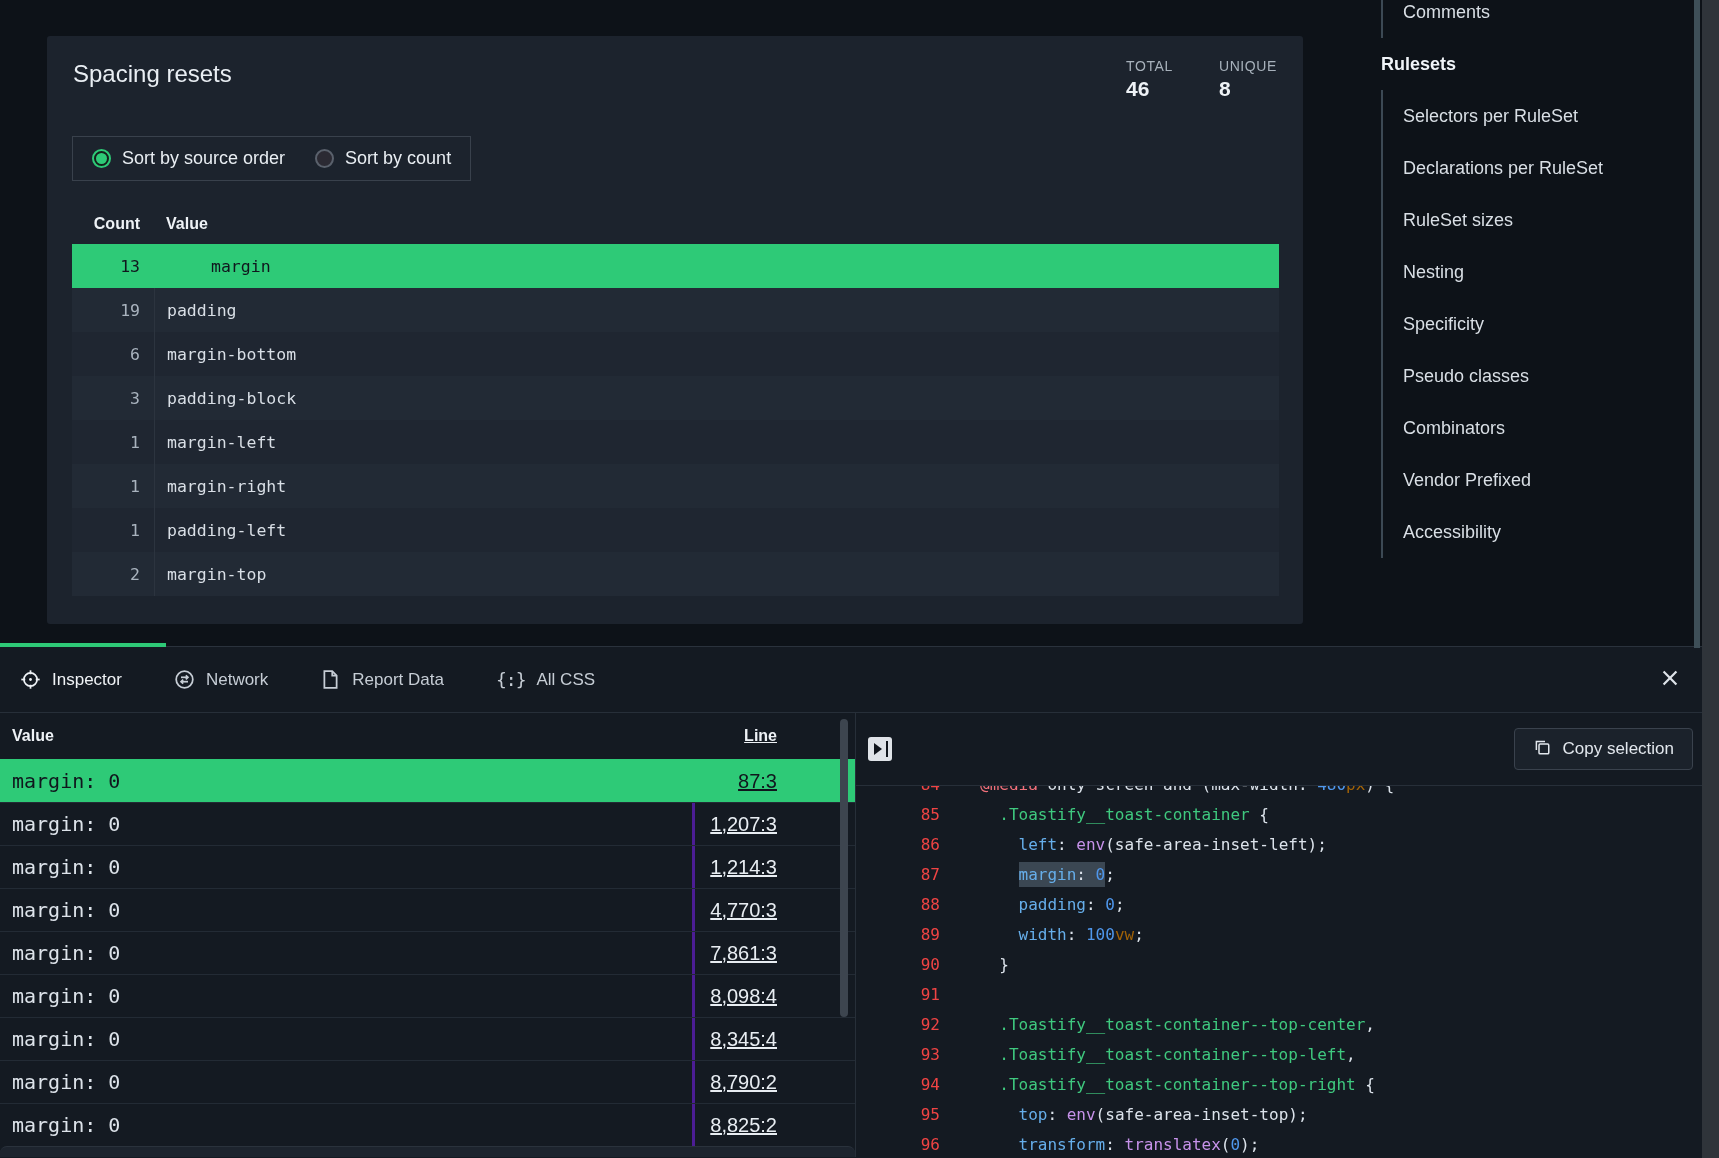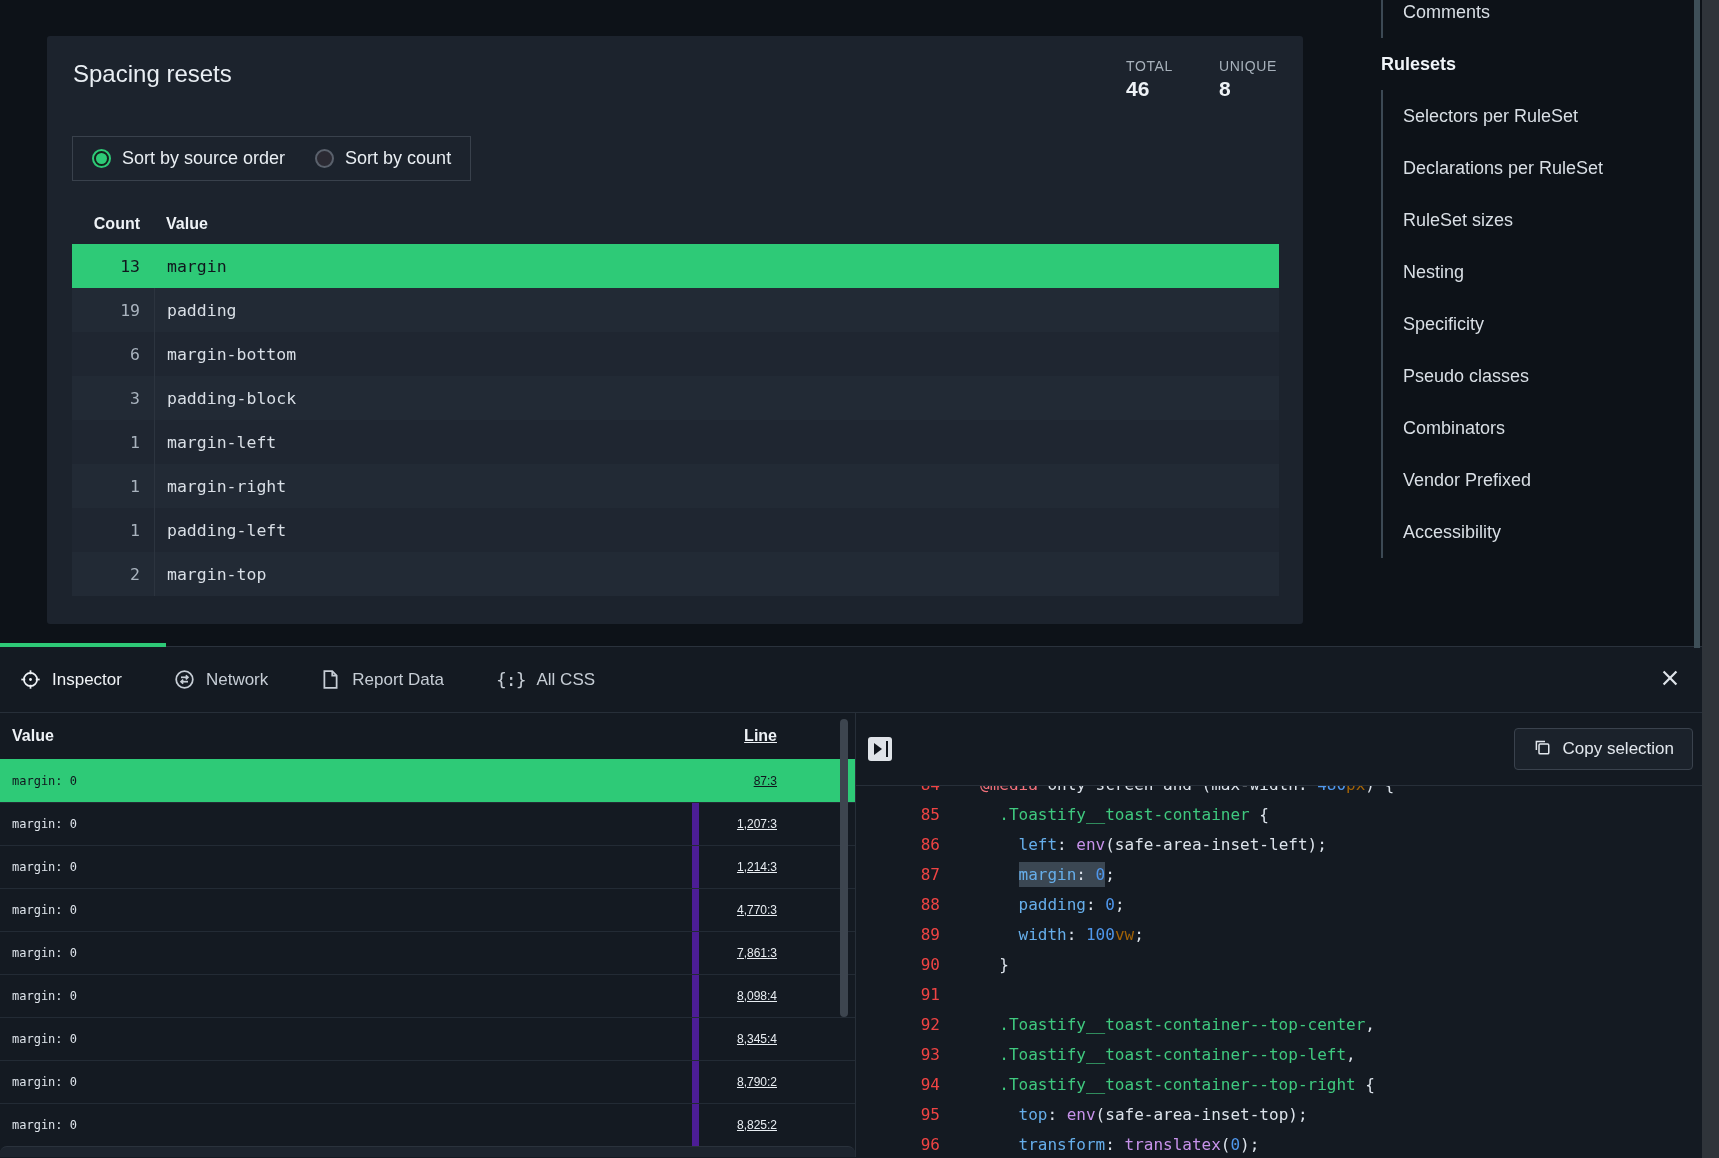--- a/index.html
+++ b/index.html
@@ -29,21 +29,21 @@
   .sp-table { position:absolute; left:25px; top:168px; right:24px; }
   .thead { display:flex; height:40px; align-items:center; font-weight:700; font-size:16px; color:#eef2f6; }
   .col-count { width:82px; text-align:right; padding-right:14px; flex-shrink:0; }
   .col-value { padding-left:12px; flex:1; }
   .trow { display:flex; height:44px; align-items:stretch;
           font-family:"DejaVu Sans Mono", monospace; font-size:16.5px; }
   .trow .col-count { color:#a9b3be; display:flex; align-items:center; justify-content:flex-end; }
   .trow .col-value { color:#d9dfe6; border-left:1px solid #2c343f; display:flex; align-items:center; }
   .trow.alt-a { background:#222a35; }
   .trow.alt-b { background:#1f2631; }
-  .trow.sel { background:#2eca77; }
+  .trow.sel { background:#2eca77;gap:44px; }
   .trow.sel .col-count { color:#10161d; }
   .trow.sel .col-value { color:#10161d; border-left-color:transparent; }
 
   
   .sidebar { position:absolute; left:1381px; top:-14px; width:312px; font-size:18px; }
   .sb-header { height:52px; line-height:52px; font-weight:700; color:#f0f4f8; }
   .sb-group { border-left:2px solid #3c4954; padding-left:20px; }
   .sb-item { height:52px; line-height:52px; color:#d9dfe5; cursor:default; white-space:nowrap; }
 
   
@@ -63,23 +63,23 @@
   .braces-glyph { font-family:"DejaVu Sans Mono", monospace; font-size:18px; letter-spacing:-1px; }
   .close-btn { position:absolute; right:36px; top:50%; transform:translateY(-50%);
                width:26px; height:26px; color:#dfe4ea; display:flex; align-items:center; justify-content:center; }
 
   .dock-content { display:flex; height:calc(100% - 67px); }
   .left-pane { width:856px; border-right:1px solid #272f39; position:relative; overflow:hidden; flex-shrink:0; }
   .lp-header { display:flex; height:46px; align-items:center; font-weight:700; font-size:16px; color:#eef2f6; }
   .lp-val  { flex:1; padding-left:12px; min-width:0; }
   .lp-line { width:163px; display:flex; align-items:center; justify-content:flex-end; padding-right:78px; flex-shrink:0; }
   .lp-header .lp-line span { text-decoration:underline; }
-  .lp-row { display:flex; height:43px; align-items:stretch; border-top:1px solid #232b35; font-size:12px; }
+  .lp-row { display:flex; height:43px; align-items:stretch; border-top:1px solid #232b35; font-size:20px; }
   .lp-row .lp-val { font-family:"DejaVu Sans Mono", monospace; color:#dde3ea; display:flex; align-items:center; }
-  .lp-row .lp-line { border-left:7px solid #4c1d95; }
+  .lp-row .lp-line { border-left:3px solid #4c1d95; }
   .lp-row .line-link { color:#e8edf2; text-decoration:underline; cursor:pointer; }
   .lp-row.sel { background:#2eca77; border-top-color:#2eca77; }
   .lp-row.sel .lp-val { color:#10161d; }
   .lp-row.sel .lp-line { border-left-color:transparent; }
   .lp-row.sel .line-link { color:#10161d; }
   .lp-row.partial { background:#1d242e; border-radius:7px 7px 0 0; border-top:1px solid #2a323c; }
   .lp-scroll-thumb { position:absolute; left:840px; top:6px; width:8px; height:298px;
                      background:#3d454f; border-radius:4px; }
 
   

